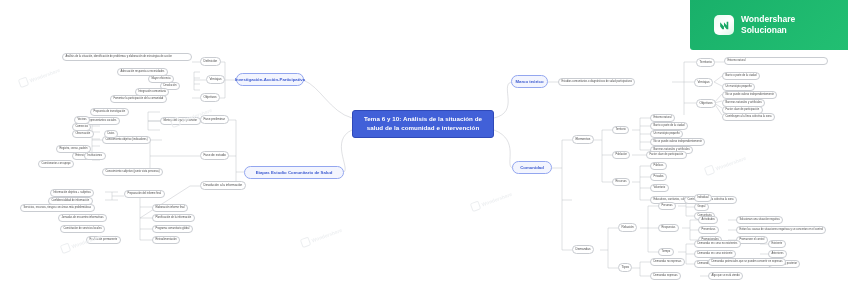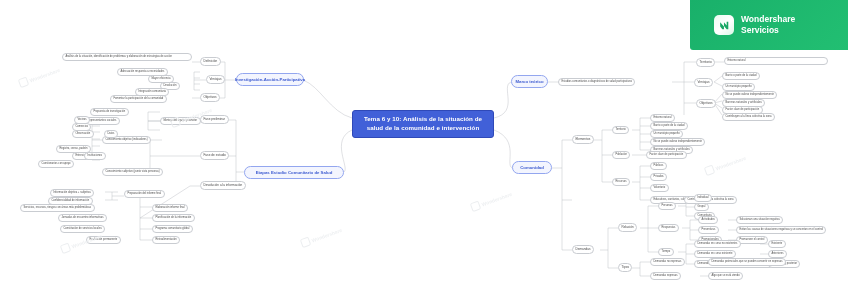--- a/index.html
+++ b/index.html
@@ -394,17 +394,17 @@
   </div>
 
   <div id="wm-banner">
     <div id="wm-logo">
       <svg width="13" height="13" viewBox="0 0 24 24" aria-hidden="true">
         <path d="M4 19 V6 l7 8 V6 l5 6 V5 h3 v14 h-3 l-5-6 v6 H8 l-4-5 z" fill="#18a765"></path>
       </svg>
     </div>
     <div id="wm-text">
       <div>Wondershare</div>
-      <div>Servicios</div>
+      <div>Solucionan</div>
     </div>
   </div>
 
 </div>
 
 </body></html>

